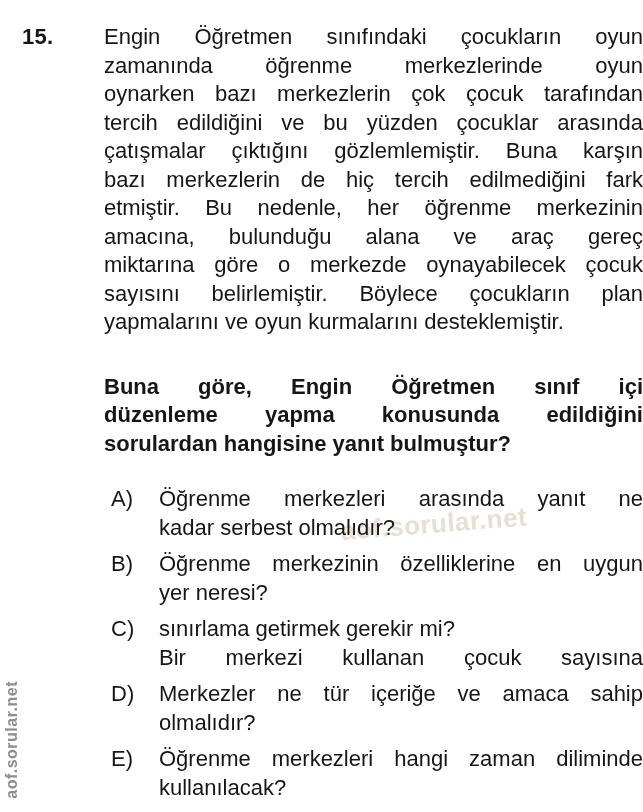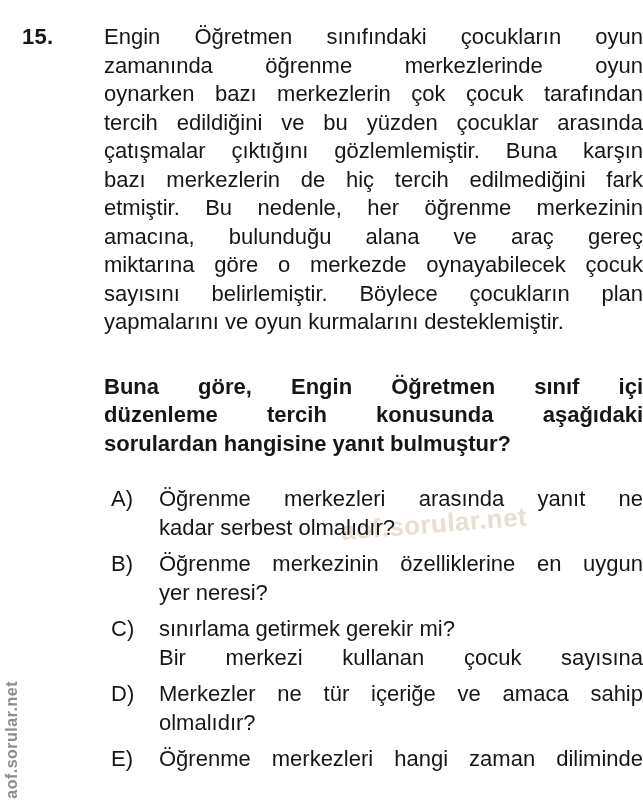--- a/index.html
+++ b/index.html
@@ -122,21 +122,21 @@
           <div class="jl">bazı merkezlerin de hiç tercih edilmediğini fark</div>
           <div class="jl">etmiştir. Bu nedenle, her öğrenme merkezinin</div>
           <div class="jl">amacına, bulunduğu alana ve araç gereç</div>
           <div class="jl">miktarına göre o merkezde oynayabilecek çocuk</div>
           <div class="jl">sayısını belirlemiştir. Böylece çocukların plan</div>
           <div class="jl last">yapmalarını ve oyun kurmalarını desteklemiştir.</div>
         </div>
 
         <div class="prompt">
           <div class="jl">Buna göre, Engin Öğretmen sınıf içi</div>
-          <div class="jl">düzenleme tercih konusunda aşağıdaki</div>
+          <div class="jl">düzenleme yapma konusunda edildiğini</div>
           <div class="jl last">sorulardan hangisine yanıt bulmuştur?</div>
         </div>
 
         <div class="options">
 
           <div class="opt">
             <div class="opt-letter">A)</div>
             <div class="opt-text">
               <div class="jl">Öğrenme merkezleri arasında yanıt ne</div>
               <div class="jl last">kadar serbest olmalıdır?</div>
@@ -164,20 +164,21 @@
             <div class="opt-text">
               <div class="jl">Merkezler ne tür içeriğe ve amaca sahip</div>
               <div class="jl last">olmalıdır?</div>
             </div>
           </div>
 
           <div class="opt">
             <div class="opt-letter">E)</div>
             <div class="opt-text">
               <div class="jl">Öğrenme merkezleri hangi zaman diliminde</div>
+              <div class="jl last">kullanılacak?</div>
             </div>
           </div>
 
         </div>
       </div>
     </div>
   </div>
 </div>
 
 </body></html>

